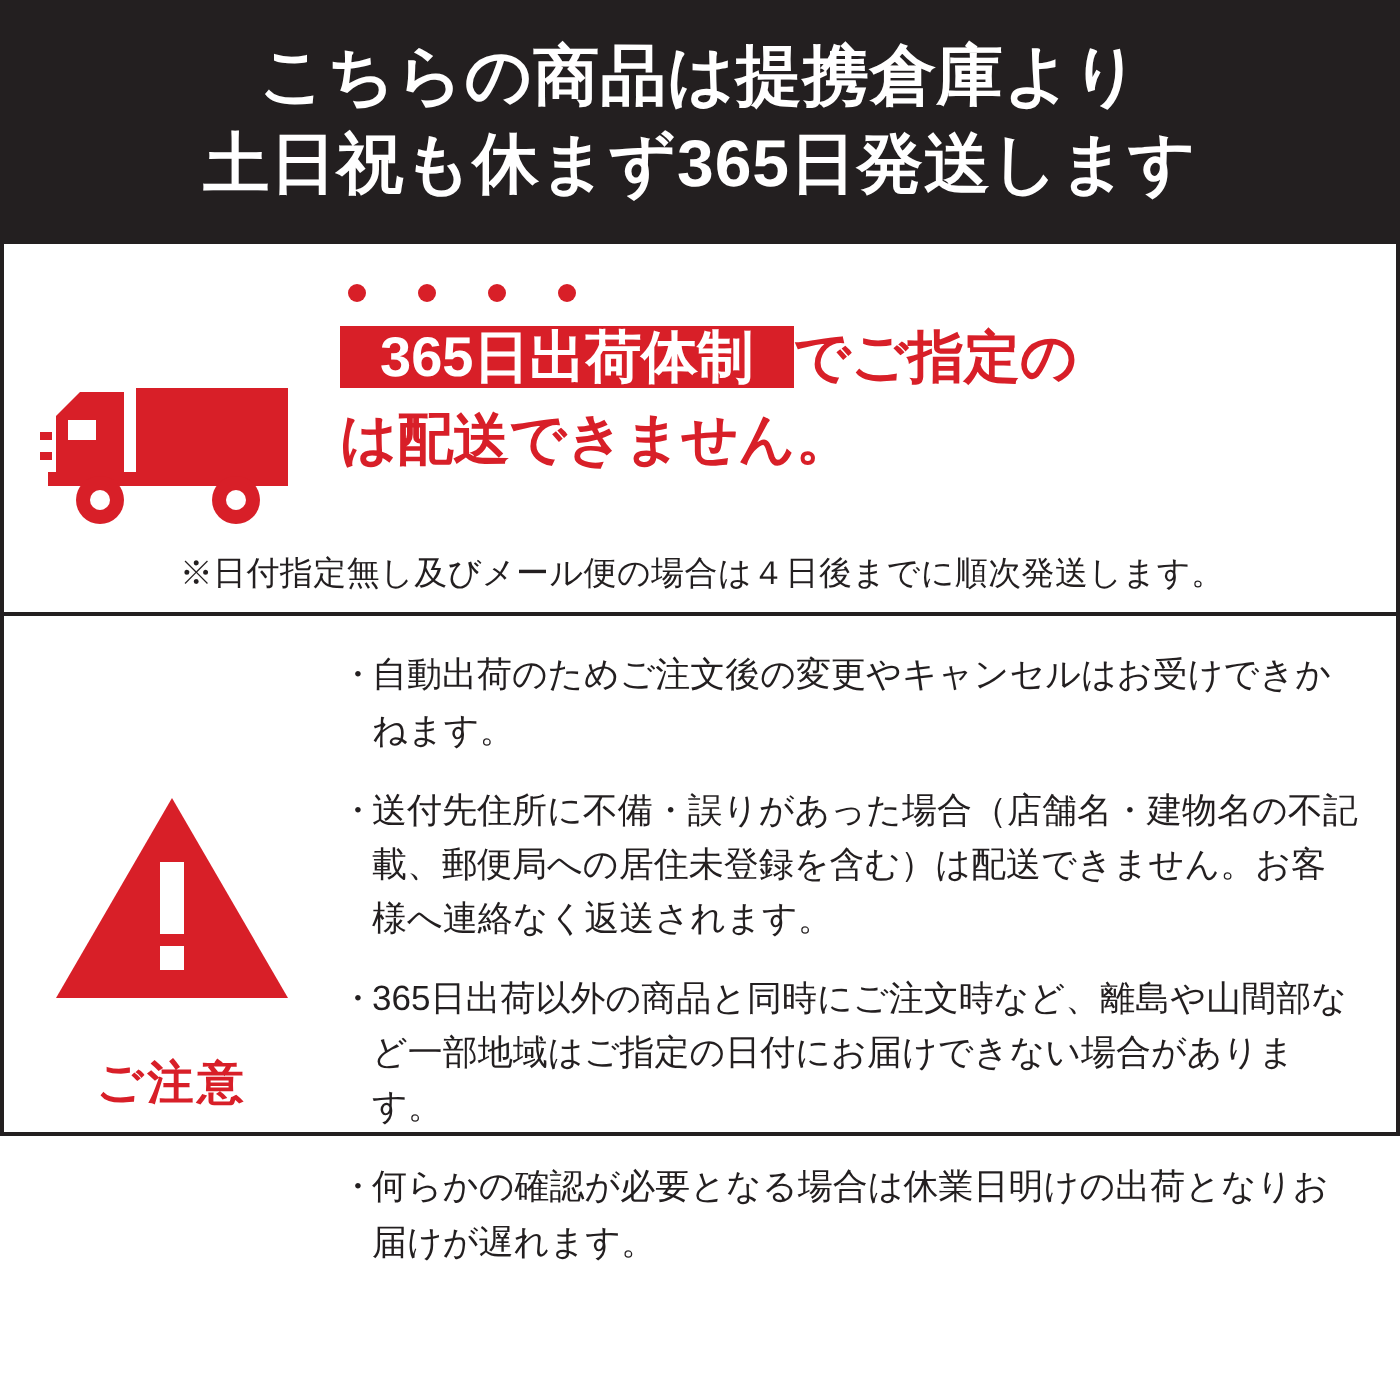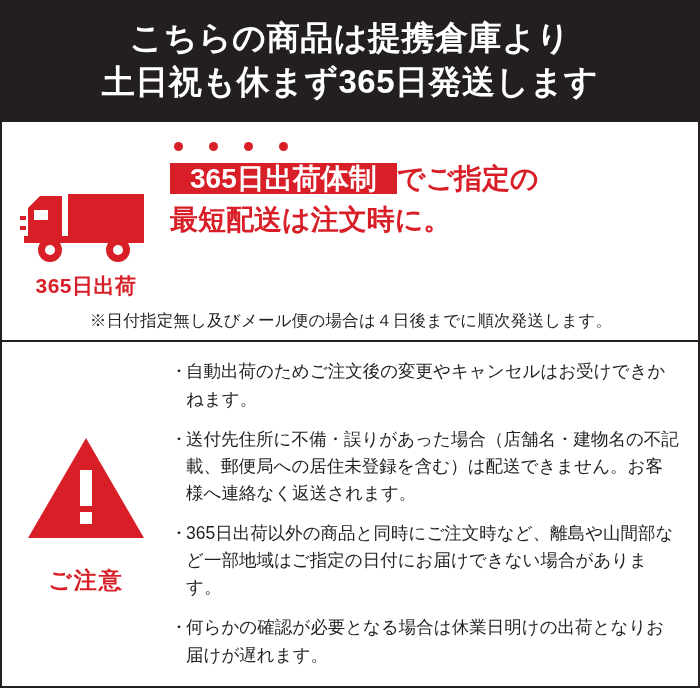--- a/index.html
+++ b/index.html
@@ -9,21 +9,21 @@
   body {
     width: 700px;
     height: 700px;
     font-family: "Liberation Sans", sans-serif;
     background: #ffffff;
     color: #1a1a1a;
     overflow: hidden;
   }
   .page {
     width: 700px;
-    height: 688px;
+    height: 568px;
     box-sizing: border-box;
     border: 2px solid #231f20;
     display: flex;
     flex-direction: column;
     background: #ffffff;
   }
 
   
   .header {
     background: #231f20;
@@ -189,32 +189,31 @@
 
             <circle cx="30" cy="64" r="12" fill="#d81f28"></circle>
             <circle cx="30" cy="64" r="5" fill="#ffffff"></circle>
             <circle cx="98" cy="64" r="12" fill="#d81f28"></circle>
             <circle cx="98" cy="64" r="5" fill="#ffffff"></circle>
 
             <rect x="0" y="30" width="6" height="4" fill="#d81f28"></rect>
             <rect x="0" y="40" width="6" height="4" fill="#d81f28"></rect>
           </svg>
         </span>
-        <div class="truck-label">365日出荷</div>
       </div>
 
       <div class="ship-text-col">
         <div class="dots">
           <span class="dot"></span>
           <span class="dot"></span>
           <span class="dot"></span>
           <span class="dot"></span>
         </div>
         <div class="ship-line"><span class="hl">365日出荷体制</span><span>でご指定の</span></div>
-        <div class="ship-line">最短配送は注文時に。</div>
+        <div class="ship-line">は配送できません。</div>
       </div>
 
     </div>
     <div class="ship-note">※日付指定無し及びメール便の場合は４日後までに順次発送します。</div>
   </div>
 
   <div class="caution-section">
     <div class="caution-icon-col">
       <span>
         <svg class="warn-tri" viewBox="0 0 124 108" xmlns="http://www.w3.org/2000/svg" aria-hidden="true">

